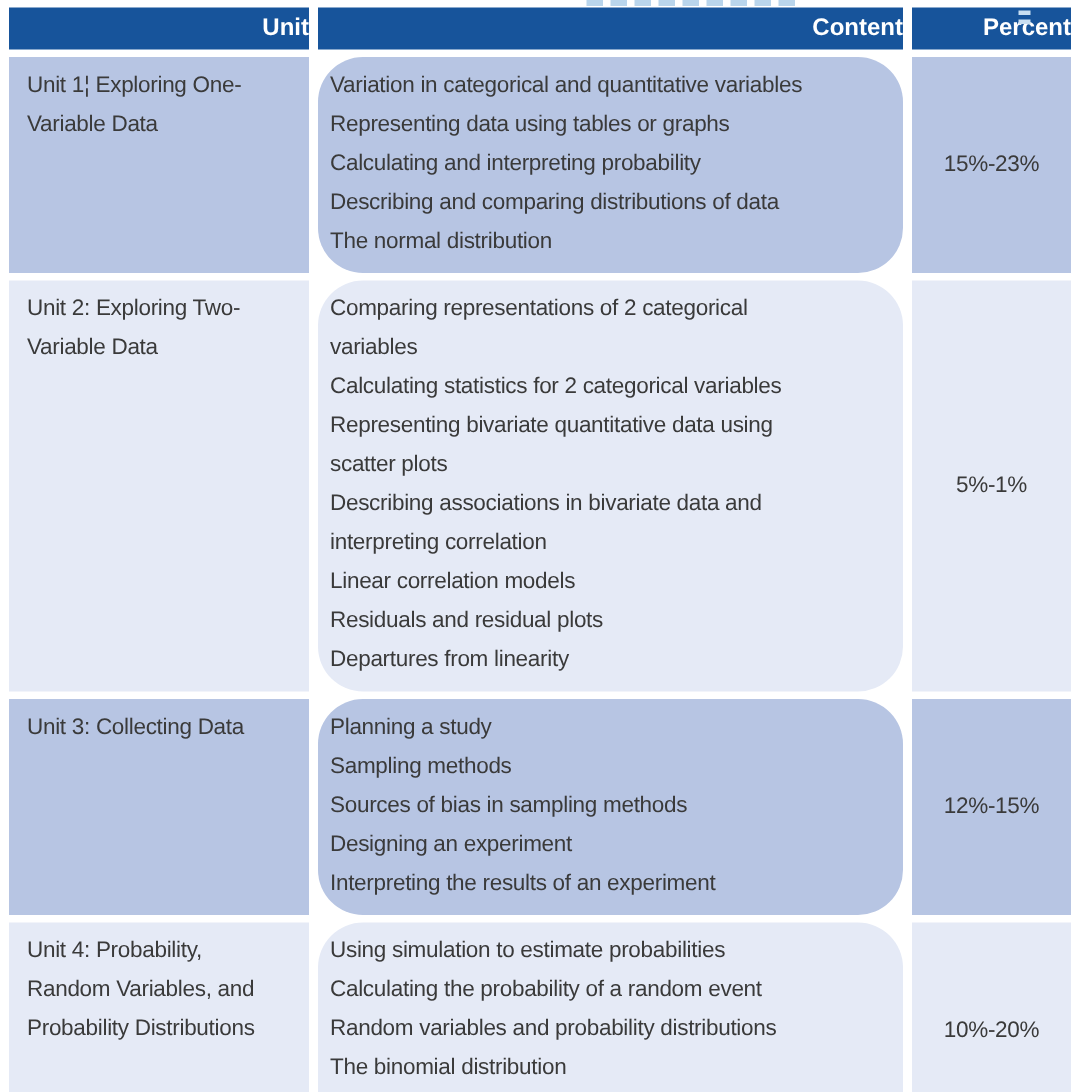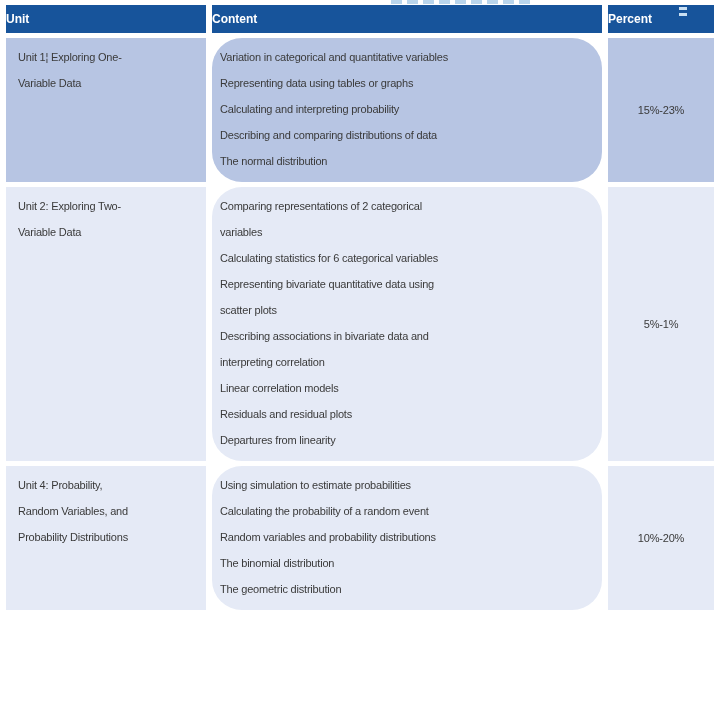--- a/index.html
+++ b/index.html
@@ -45,30 +45,30 @@
     margin: 0;
   }
   col.c-unit    { width: 200px; }
   col.c-content { width: 390px; }
   col.c-percent { width: 106px; }
 
   th.header-cell {
     background: var(--header-bg, #17549b);
     color: var(--header-text, #ffffff);
     font-weight: 700;
-    font-size: 12px;
+    font-size: 16px;
     height: 28px;
     padding: 0;
-    text-align: left;
+    text-align: right;
     vertical-align: middle;
     margin-left: 28px;
   }
 
   td.cell {
-    font-size: 11px;
+    font-size: 15px;
     letter-spacing: -0.2px;
     line-height: 26px;
     color: var(--body-text, #3a3a3a);
     vertical-align: top;
   }
   tr.row-blue  td { background: var(--row-blue, #b7c5e3); }
   tr.row-light td { background: var(--row-light, #e5eaf6); }
 
   td.unit-cell {
     padding: 6px 2px 8px 12px;
@@ -131,30 +131,41 @@
           <p class="topic-line">The normal distribution</p>
         </td>
         <td class="cell percent-cell">15%-23%</td>
       </tr>
       <tr class="row-light">
         <td class="cell unit-cell">Unit 2: Exploring Two-
 Variable Data</td>
         <td class="cell content-cell">
           <p class="topic-line">Comparing representations of 2 categorical
 variables</p>
-          <p class="topic-line">Calculating statistics for 6 categorical variables</p>
+          <p class="topic-line">Calculating statistics for 2 categorical variables</p>
           <p class="topic-line">Representing bivariate quantitative data using
 scatter plots</p>
           <p class="topic-line">Describing associations in bivariate data and
 interpreting correlation</p>
           <p class="topic-line">Linear correlation models</p>
           <p class="topic-line">Residuals and residual plots</p>
           <p class="topic-line">Departures from linearity</p>
         </td>
         <td class="cell percent-cell">5%-1%</td>
+      </tr>
+      <tr class="row-blue">
+        <td class="cell unit-cell">Unit 3: Collecting Data</td>
+        <td class="cell content-cell">
+          <p class="topic-line">Planning a study</p>
+          <p class="topic-line">Sampling methods</p>
+          <p class="topic-line">Sources of bias in sampling methods</p>
+          <p class="topic-line">Designing an experiment</p>
+          <p class="topic-line">Interpreting the results of an experiment</p>
+        </td>
+        <td class="cell percent-cell">12%-15%</td>
       </tr>
       <tr class="row-light">
         <td class="cell unit-cell">Unit 4: Probability,
 Random Variables, and
 Probability Distributions</td>
         <td class="cell content-cell">
           <p class="topic-line">Using simulation to estimate probabilities</p>
           <p class="topic-line">Calculating the probability of a random event</p>
           <p class="topic-line">Random variables and probability distributions</p>
           <p class="topic-line">The binomial distribution</p>

